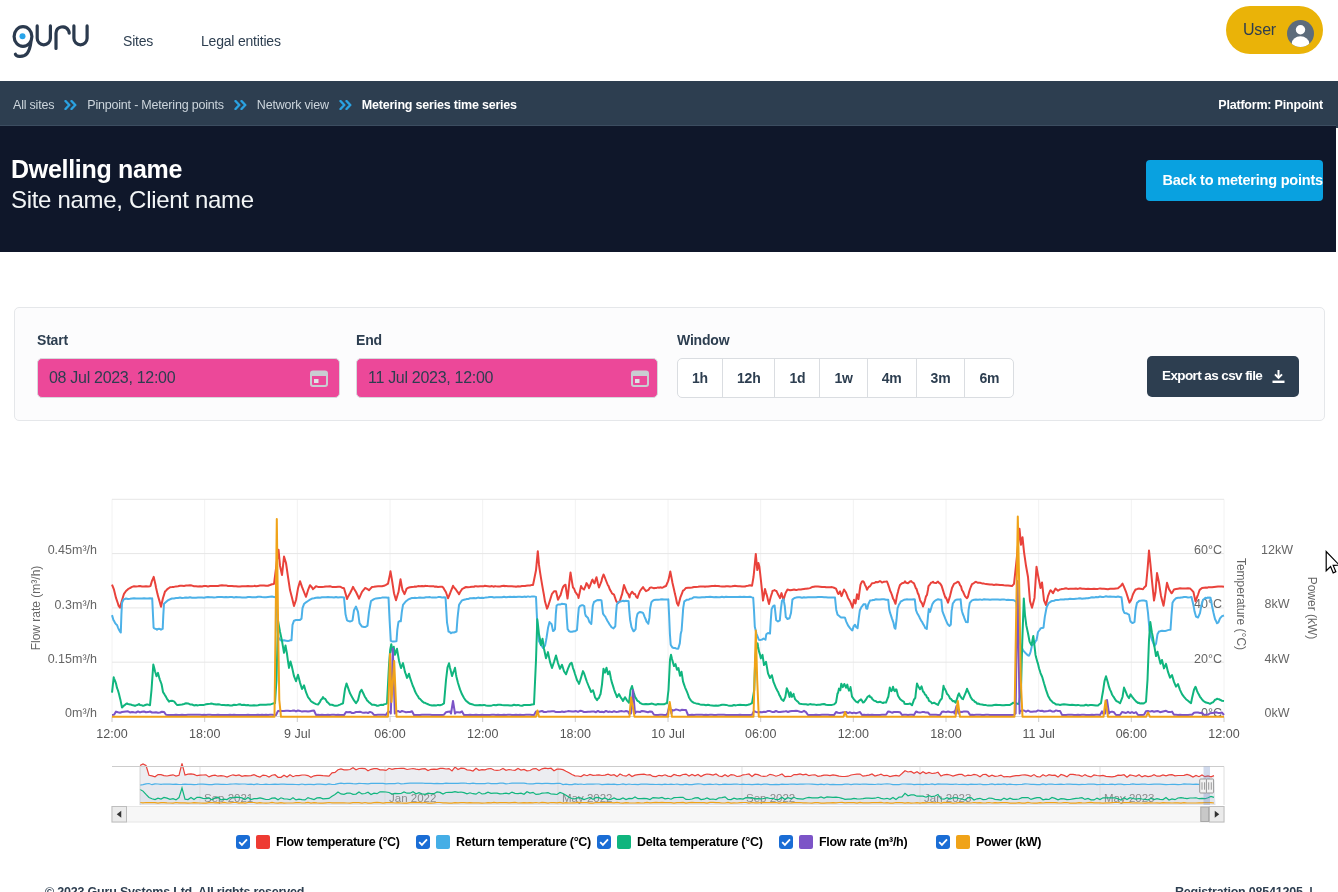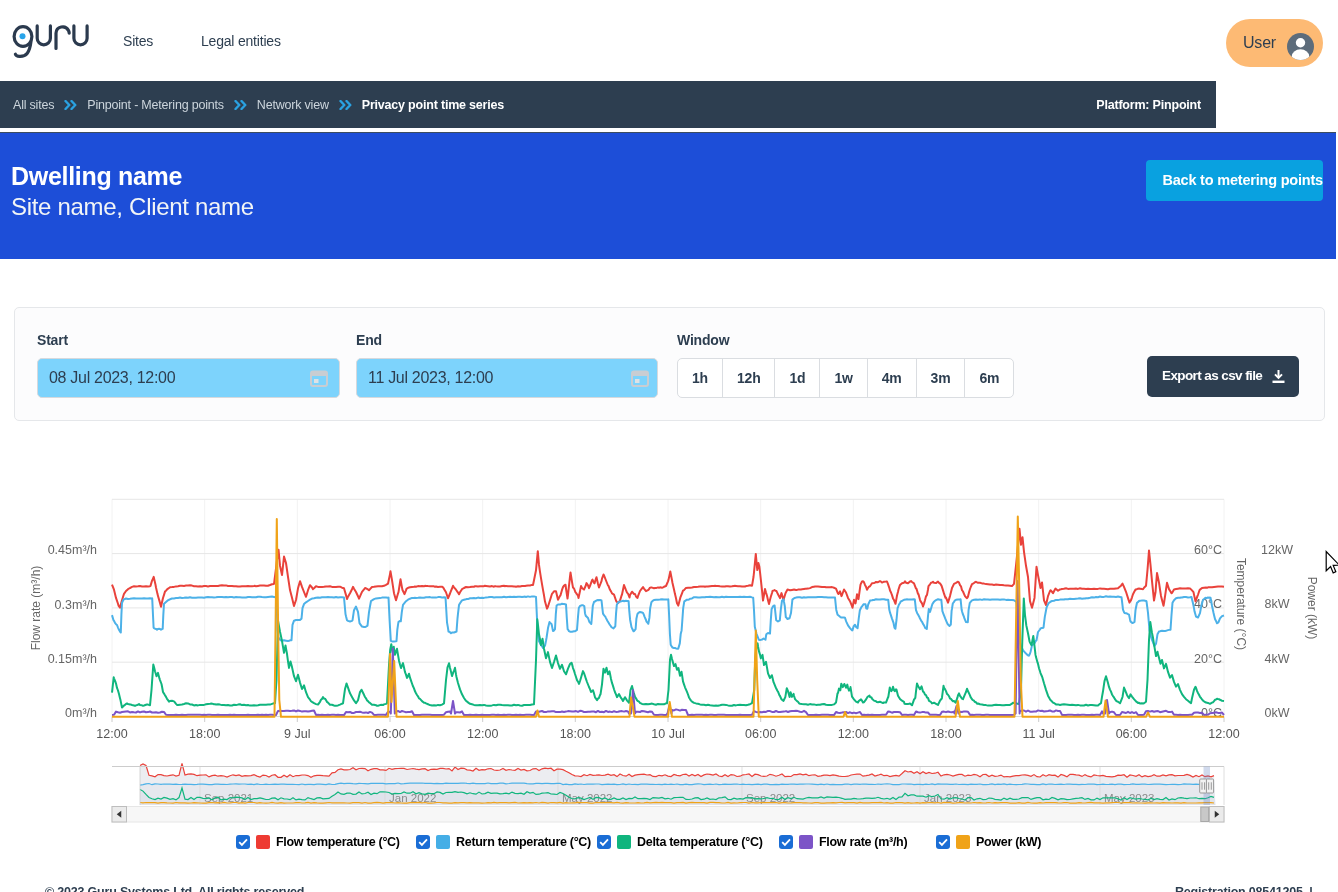--- a/index.html
+++ b/index.html
@@ -2,40 +2,40 @@
 <html><head>
 <meta charset="utf-8">
 <style>
 * { margin:0; padding:0; box-sizing:border-box; }
 html,body { width:1338px; height:892px; overflow:hidden; background:#fff;
   font-family:"Liberation Sans", sans-serif; position:relative; }
 .abs { position:absolute; }
 
 .header { position:absolute; left:0; top:0; width:1338px; height:81px; background:#fff; }
 .navlink { position:absolute; top:33px; font-size:14px; color:#2d3e50; letter-spacing:-0.2px; }
-.userpill { position:absolute; left:1226px; top:19px; width:97px; height:48px; border-radius:24px; background:#fdba74; }
+.userpill { position:absolute; left:1226px; top:6px; width:97px; height:48px; border-radius:24px; background:#eab308; }
 .userpill .uname { position:absolute; left:17px; top:15px; font-size:16px; color:#2d3e50; letter-spacing:-0.2px;}
 
-.crumbs { position:absolute; left:0; top:81px; width:1216px; height:47px; background:#2d3e50; }
+.crumbs { position:absolute; left:0; top:81px; width:1338px; height:47px; background:#2d3e50; }
 .crumbs .inner { position:absolute; left:13px; top:0; height:47px; display:flex; align-items:center; }
 .crumb { font-size:12.5px; color:#ccd5dc; letter-spacing:-0.2px; white-space:nowrap;}
 .crumb.active { color:#fff; font-weight:bold; }
 .chev { margin:0 10px; display:flex; align-items:center; }
 .platform { position:absolute; right:15px; top:0; height:47px; display:flex; align-items:center;
   font-size:12.5px; font-weight:bold; color:#fff; letter-spacing:-0.2px;}
 
-.hero { position:absolute; left:0; top:132px; width:1336px; height:127px; background:#1d4ed8;
+.hero { position:absolute; left:0; top:125px; width:1336px; height:127px; background:#0f172a;
   border-top:1px solid #3c4d60; }
 .backbtn { position:absolute; left:1146px; top:160px; width:177px; height:41px; background:#09a1e0;
   border-radius:4px; color:#fff; font-size:14.5px; font-weight:bold; text-align:right; line-height:41px; letter-spacing:-0.2px;}
 
 .card { position:absolute; left:14px; top:307px; width:1311px; height:114px; background:#fcfcfd;
   border:1px solid #e5e7ea; border-radius:5px; }
 .flabel { position:absolute; top:332px; font-size:14px; font-weight:bold; color:#2d3e50; letter-spacing:-0.2px;}
-.finput { position:absolute; top:358px; height:40px; background:#7dd3fc; border:1px solid #d6d9dd; border-radius:5px; }
+.finput { position:absolute; top:358px; height:40px; background:#ec4899; border:1px solid #d6d9dd; border-radius:5px; }
 .finput .txt { position:absolute; left:11px; top:0; line-height:38px; font-size:16px; color:#2d3e50; letter-spacing:-0.3px;}
 .wgroup { position:absolute; left:677px; top:358px; height:40px; display:flex; background:#fff;
   border:1px solid #dadde1; border-radius:5px; }
 .wbtn { height:38px; line-height:38px; padding:0 14px; font-size:14px; font-weight:bold; color:#2d3e50;
   border-right:1px solid #dadde1; letter-spacing:-0.2px;}
 .wbtn:last-child { border-right:none; }
 .exportbtn { position:absolute; left:1147px; top:356px; width:152px; height:41px; background:#2d3e50;
   border-radius:5px; color:#fff; }
 .exportbtn .t { position:absolute; left:15px; top:12px; font-size:13.5px; font-weight:bold; letter-spacing:-0.6px;}
 
@@ -100,21 +100,21 @@
       </span>
     <span class="crumb">Network view</span>
     <span class="chev">
         <svg width="13" height="10" viewBox="0 0 13 10">
           <g stroke="#2aa2e2" stroke-width="2.4" fill="none" stroke-linecap="round" stroke-linejoin="round">
             <path d="M1.5 1 L5.3 5 L1.5 9"></path>
             <path d="M7.5 1 L11.3 5 L7.5 9"></path>
           </g>
         </svg>
       </span>
-    <span class="crumb active">Privacy point time series</span>
+    <span class="crumb active">Metering series time series</span>
   </div>
   <div class="platform">Platform: Pinpoint</div>
 </div>
 
 <div class="hero">
   <div class="abs" style="left:11px;top:29px;font-size:25px;font-weight:bold;color:#fff;letter-spacing:-0.3px">Dwelling name</div>
   <div class="abs" style="left:11px;top:60px;font-size:24px;color:#f2f5f6;letter-spacing:-0.3px">Site name, Client name</div>
 </div>
 <div class="backbtn">Back to metering points</div>
 

